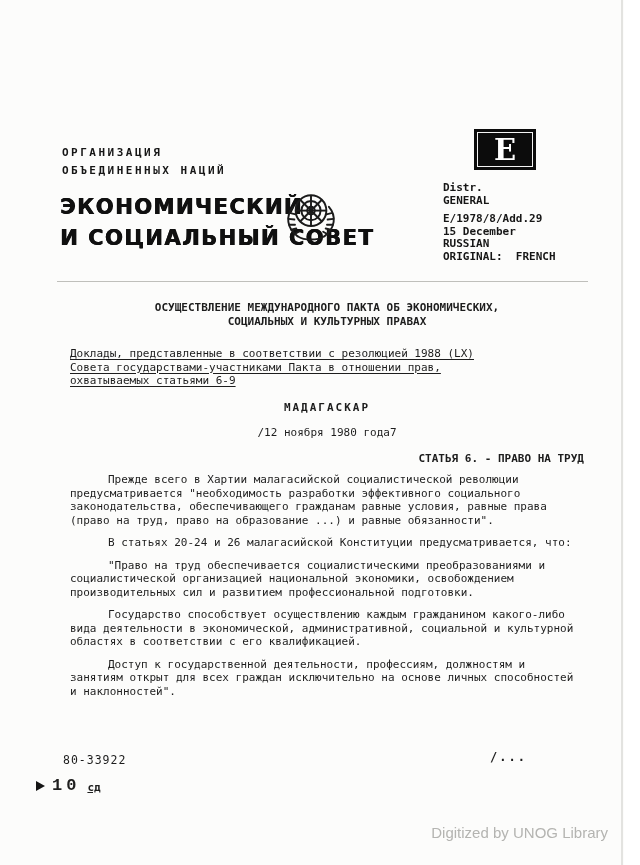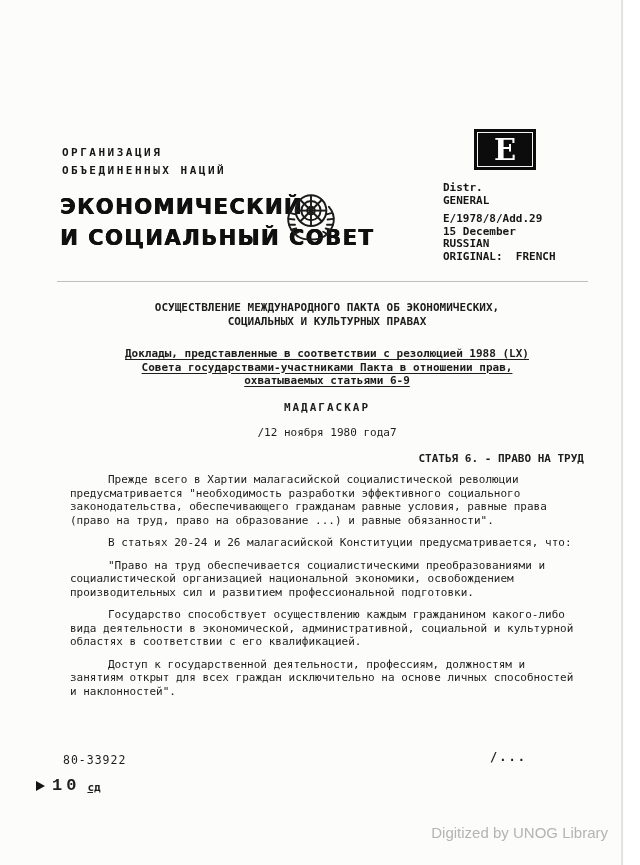--- a/index.html
+++ b/index.html
@@ -41,21 +41,21 @@
   }
   .distr .gap { height: 6px; }
   .rule { position: absolute; left: 57px; top: 281px; width: 531px; height: 1px; background: #bfbfbb; }
 
   
   .content {
     position: absolute; left: 70px; top: 292px; width: 514px;
     font-size: 11px; line-height: 13.5px; color: #1d1d1d; margin-top: 9px;
   }
   .title { text-align: center; font-weight: bold; }
-  .subtitle { text-align: center; margin-top: 19px; font-weight: bold; }
+  .subtitle { margin-top: 19px; font-weight: normal; }
   .subtitle div { text-decoration: underline; text-underline-offset: 2px; }
   .country { text-align: center; margin-top: 13px; font-weight: bold; letter-spacing: 2px; }
   .dateline { text-align: center; margin-top: 12px; }
   .article { text-align: right; margin-top: 12px; font-weight: bold; }
   .paras { margin-top: 8px; }
   .body-para { margin: 0 0 9px 0; text-indent: 38px; }
 
   
   .footer-code { position: absolute; left: 63px; top: 753px; font-size: 11.5px; letter-spacing: 1px; }
   .footer-cont { position: absolute; left: 490px; top: 750px; font-size: 12px; font-weight: bold; letter-spacing: 2px; }

